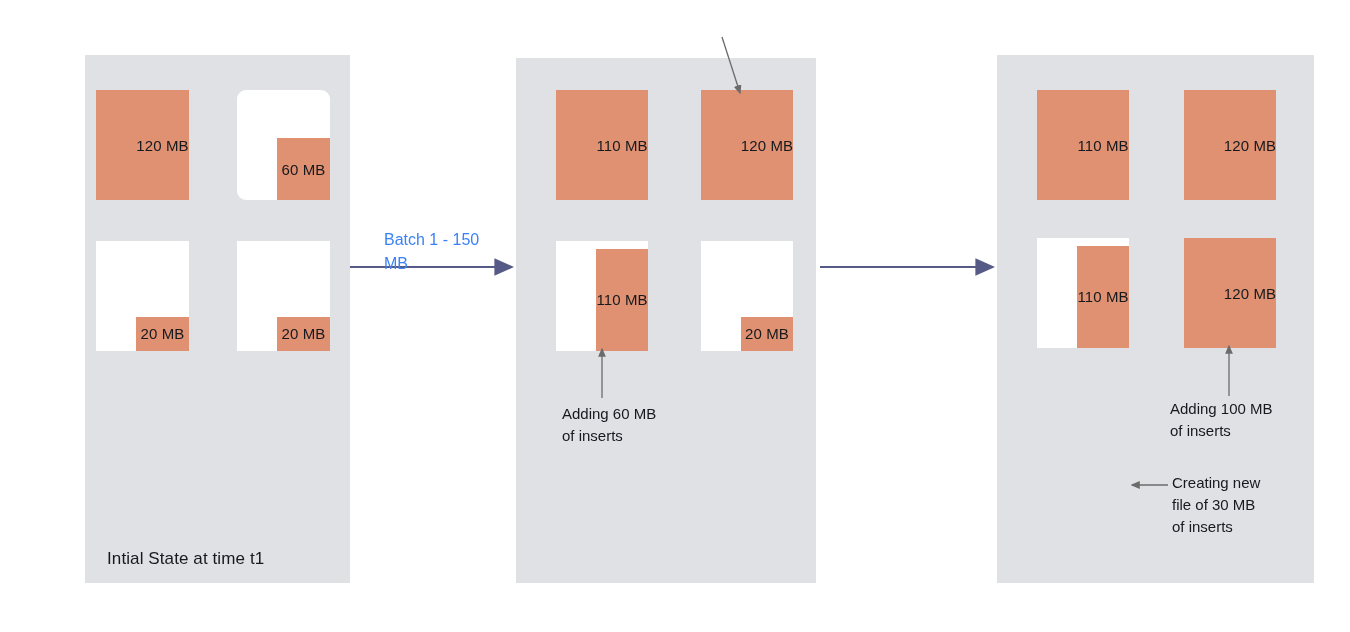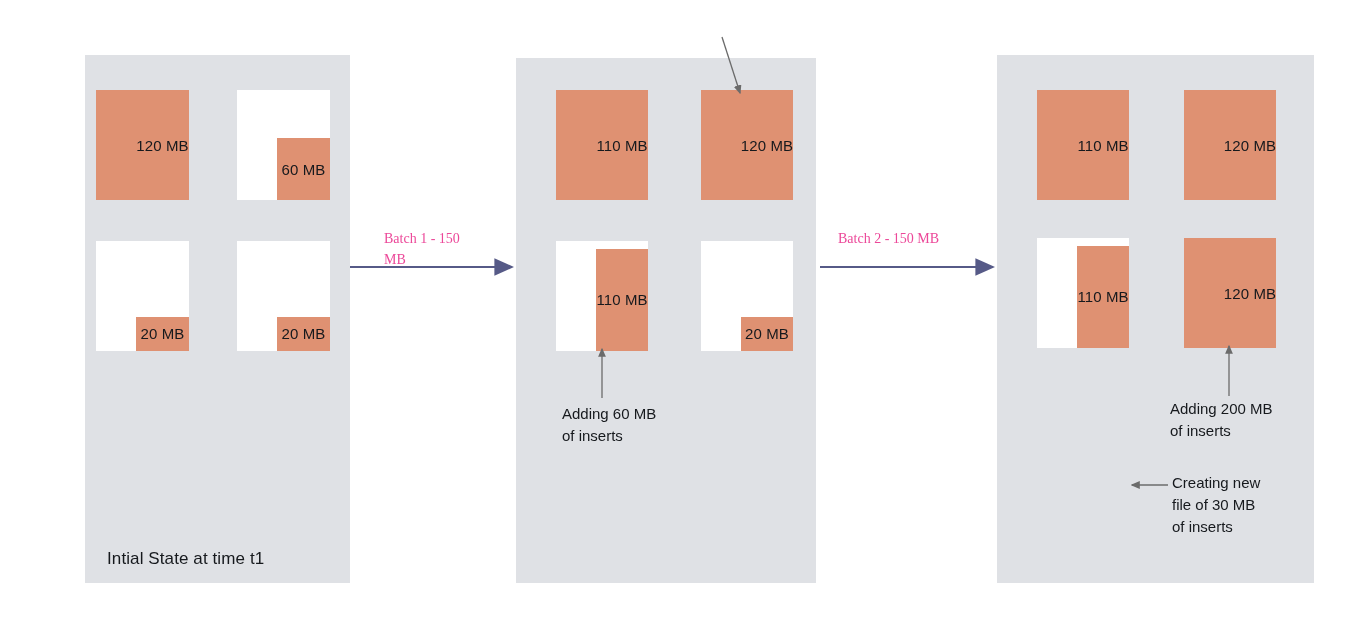--- a/index.html
+++ b/index.html
@@ -65,25 +65,24 @@
   
   .annotation {
     position: absolute;
     font-size: 15px;
     line-height: 1.45;
     color: #16191d;
     white-space: pre-line;
   }
   .arrow-label {
     position: absolute;
-    font-size: 14px;
+    font-size: 16px;
     line-height: 1.5;
-    color: #ec4899;
+    color: #3b82f6;
     white-space: pre-line;
-    font-family: Liberation Serif, serif;
   }
   svg.overlay {
     position: absolute;
     left: 0; top: 0;
     width: 1350px; height: 632px;
     pointer-events: none;
     overflow: visible;
   }
 </style>
 </head>
@@ -91,21 +90,21 @@
 
 <div id="canvas">
 
   <div class="panel" id="panel-1">
     <div class="file-box full" style="left:11px; top:35px; width:93px; height:110px;">
       <div class="fill" style="height:100%;">
         <span class="fill-label">120 MB</span>
       </div>
     </div>
 
-    <div class="file-box" style="left:152px; top:35px; width:93px; height:110px;">
+    <div class="file-box" style="left:152px; top:35px; width:93px; height:110px;border-radius:9px;">
       <div class="fill" style="height:56%;">
         <span class="fill-label">60 MB</span>
       </div>
     </div>
 
     <div class="file-box" style="left:11px; top:186px; width:93px; height:110px;">
       <div class="fill" style="height:31%;">
         <span class="fill-label">20 MB</span>
       </div>
     </div>
@@ -189,26 +188,25 @@
 
     <line x1="722" y1="37" x2="740" y2="93" stroke="#6b6b6b" stroke-width="1.3" marker-end="url(#arrowhead-thin)"></line>
     <line x1="602" y1="398" x2="602" y2="349" stroke="#6b6b6b" stroke-width="1.3" marker-end="url(#arrowhead-thin)"></line>
     <line x1="1229" y1="396" x2="1229" y2="346" stroke="#6b6b6b" stroke-width="1.3" marker-end="url(#arrowhead-thin)"></line>
     <line x1="1168" y1="485" x2="1132" y2="485" stroke="#6b6b6b" stroke-width="1.3" marker-end="url(#arrowhead-thin)"></line>
   </svg>
 
   <div class="arrow-label" style="left:384px; top:228px; width:130px;">Batch 1  - 150
 MB</div>
 
-  <div class="arrow-label" style="left:838px; top:228px; width:170px;">Batch 2 - 150 MB</div>
 
 
   <div class="annotation" style="left:562px; top:403px; width:160px;">Adding 60 MB
 of inserts</div>
 
-  <div class="annotation" style="left:1170px; top:398px; width:150px;">Adding 200 MB
+  <div class="annotation" style="left:1170px; top:398px; width:150px;">Adding 100 MB
 of inserts</div>
 
   <div class="annotation" style="left:1172px; top:472px; width:130px;">Creating new
 file of 30  MB
 of inserts</div>
 
 </div>
 
 </body></html>

